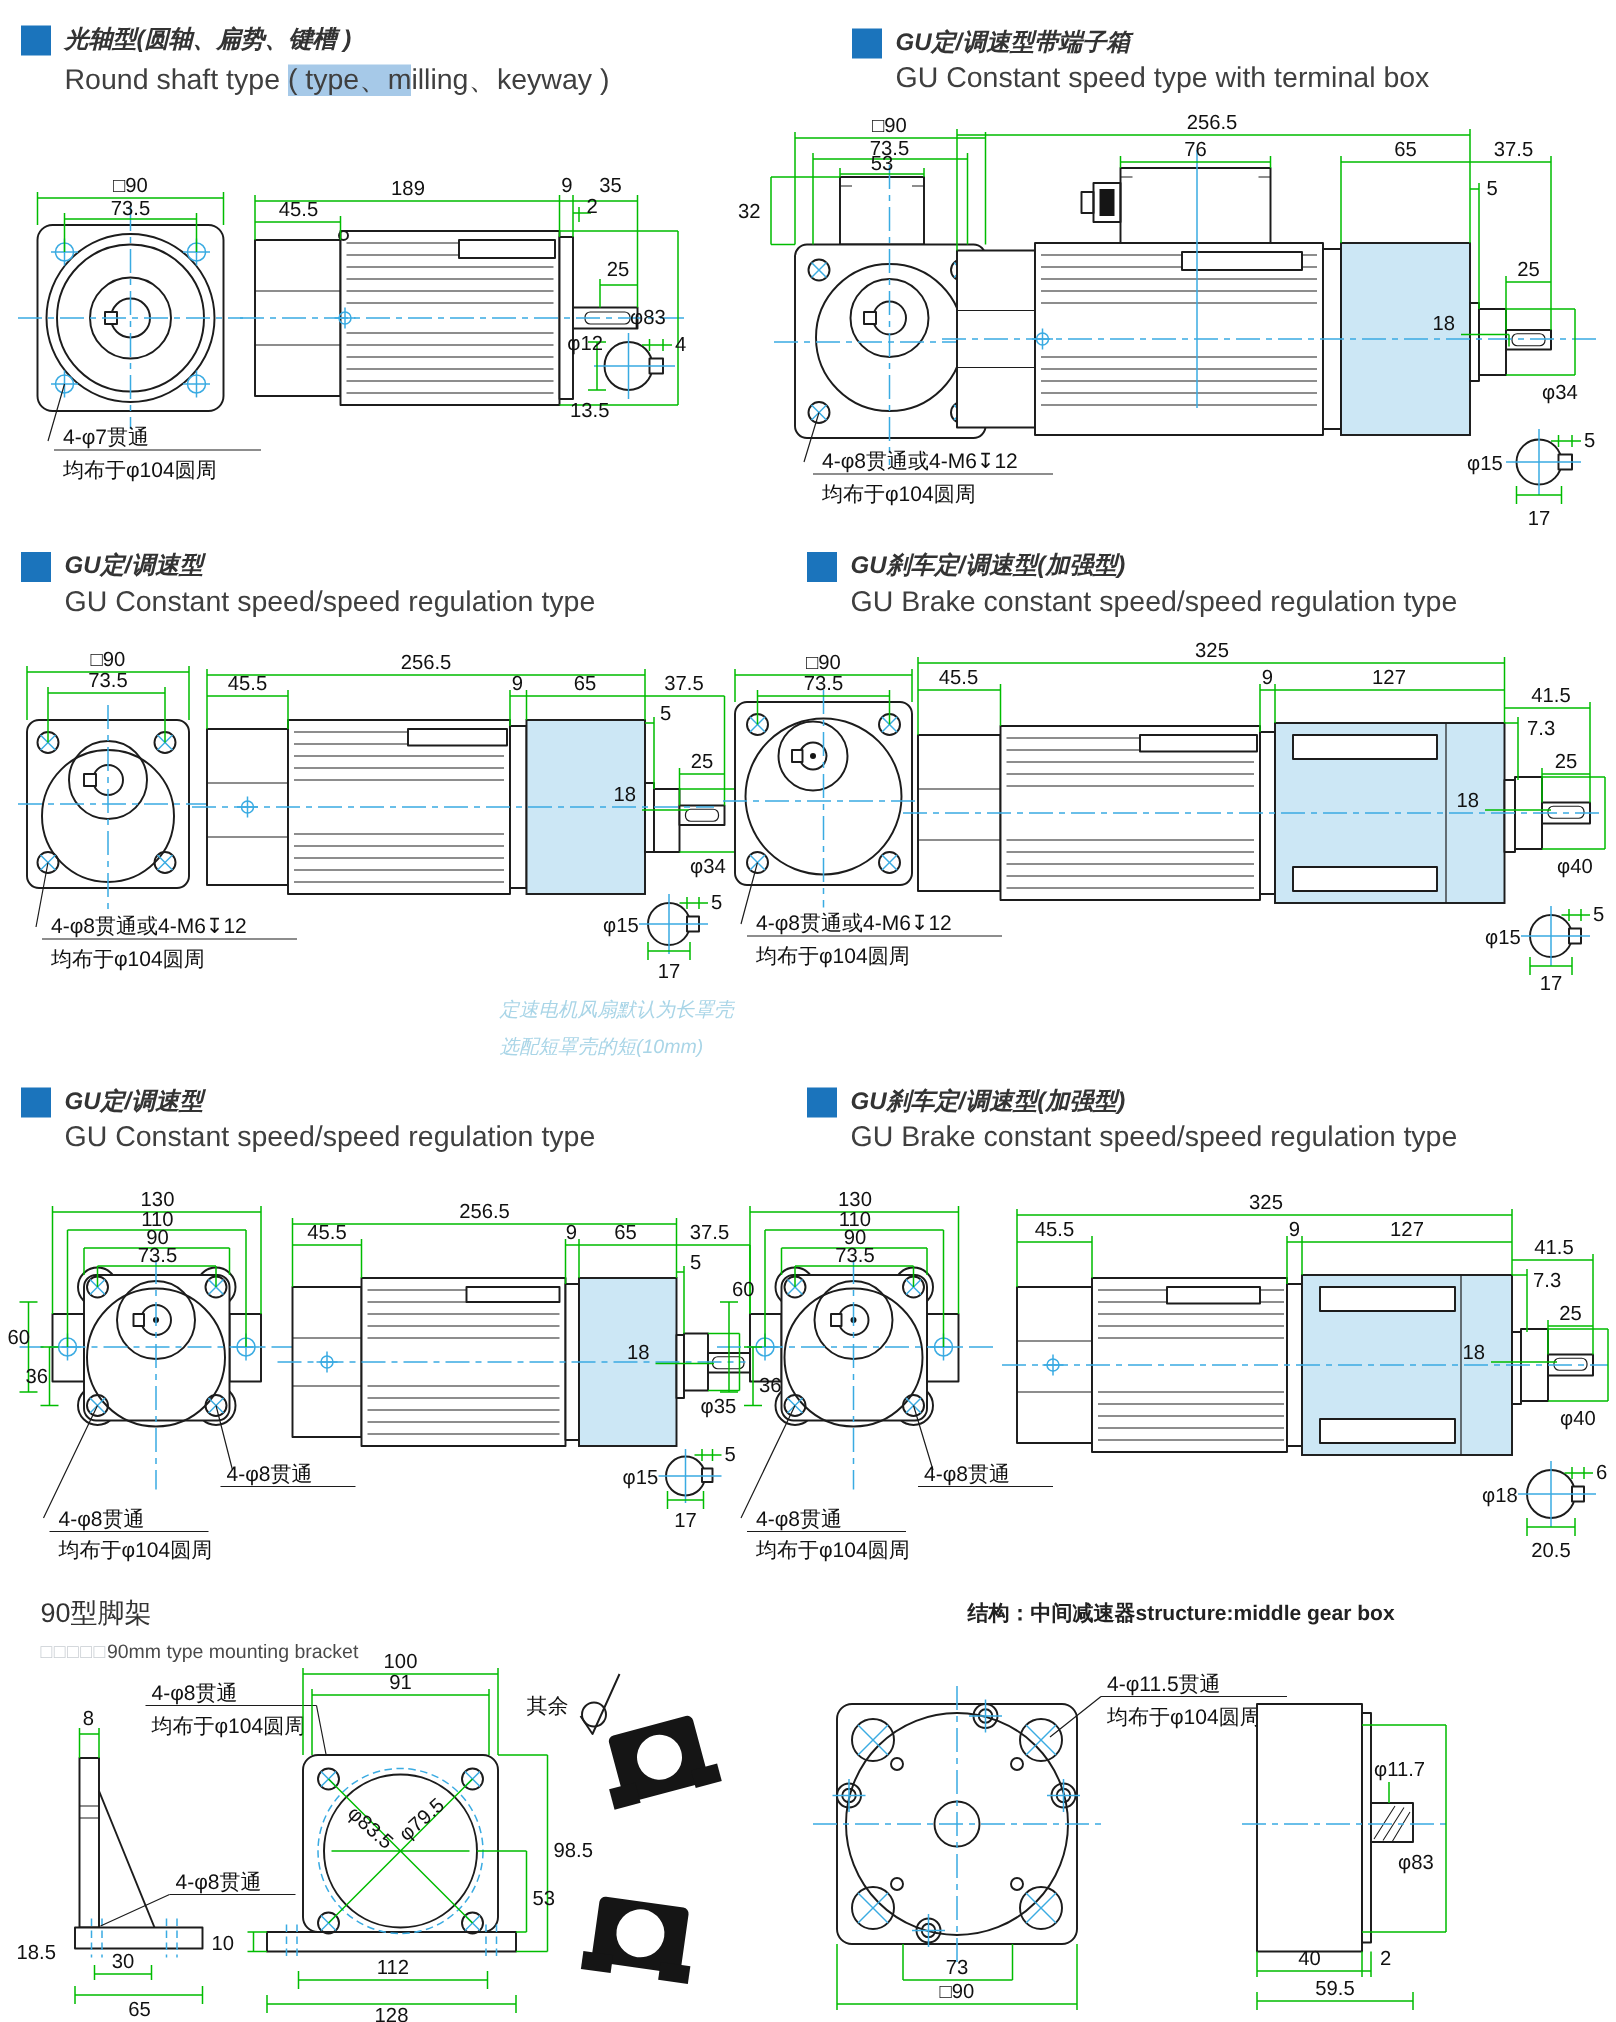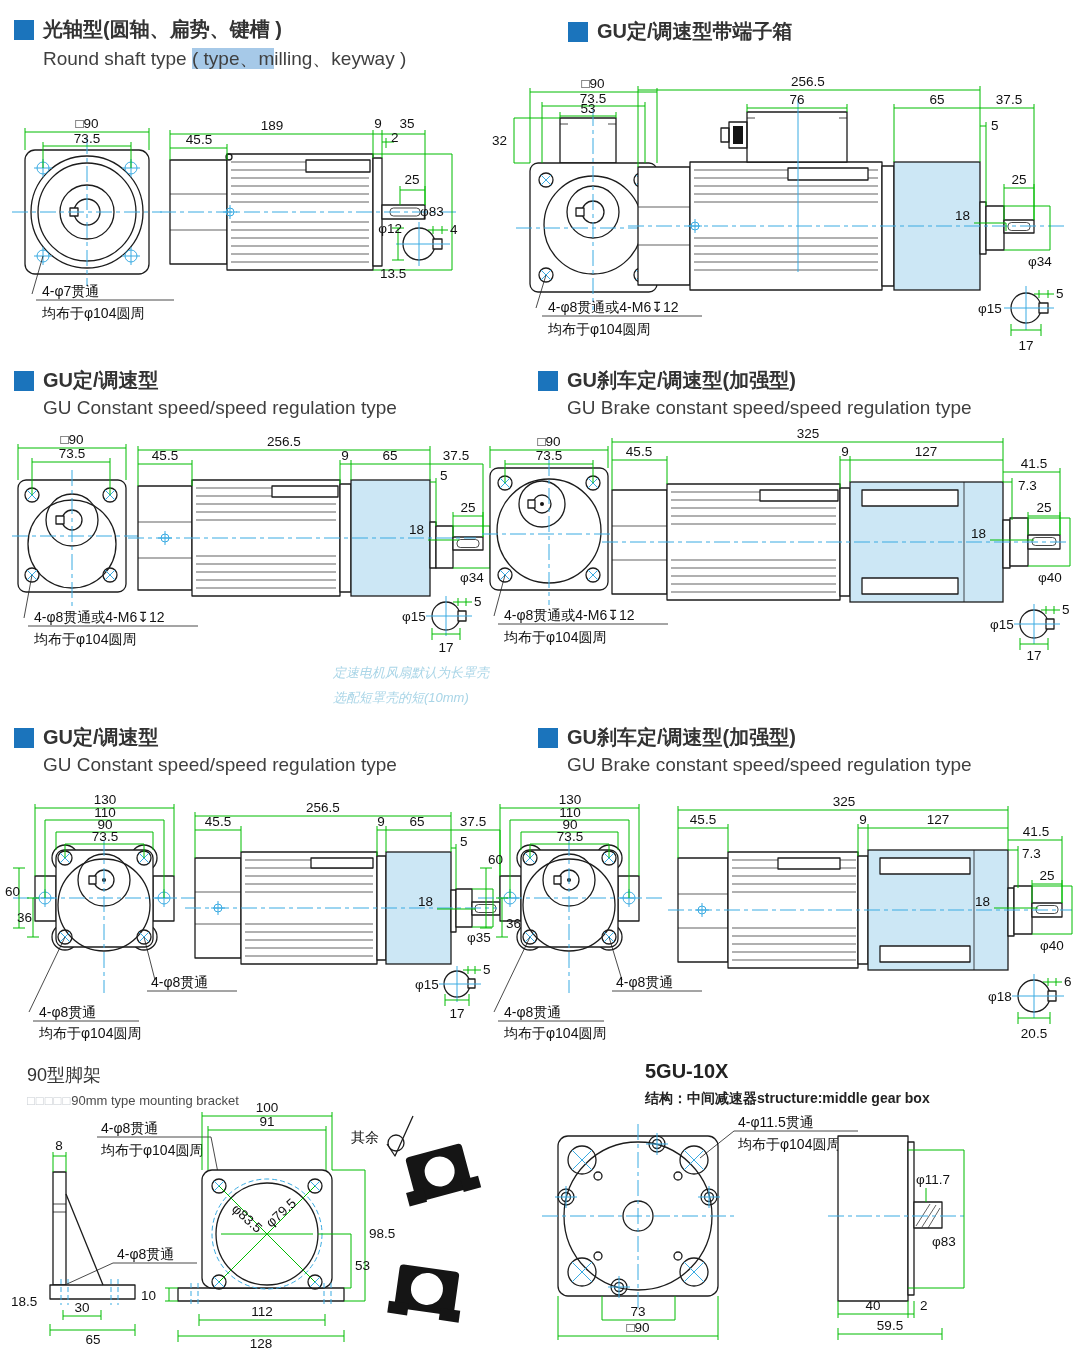--- a/index.html
+++ b/index.html
@@ -1,21 +1,21 @@
 <!DOCTYPE html>
 <html><head>
 <meta charset="utf-8">
 <style>
   html,body{margin:0;padding:0;background:#fff;}
   #page{position:relative;width:1077px;height:1348px;background:#ffffff;overflow:hidden;
         font-family:"Liberation Sans",sans-serif;}
   .sec-header{position:absolute;}
   .h-row{display:flex;align-items:center;gap:9px;}
   .bullet{width:20px;height:20px;background:#1b74bc;flex:0 0 auto;}
-  .cn{font-size:20px;font-weight:bold;color:#333;}
+  .cn{font-size:16px;font-weight:bold;color:#333;font-style:italic;}
   .en{font-size:19px;color:#3f3f3f;margin-left:29px;margin-top:3px;}
   .hl{background:#a6c9e8;}
   .wm{position:absolute;left:333px;top:660px;font-size:13px;color:#a9d5e7;line-height:25px;font-style:italic;}
   .small-cn{font-size:18px;color:#333;}
   .small-en{font-size:13px;color:#4a4a4a;margin-top:6px;}
   .sq-prefix{color:#c8cdd2;letter-spacing:1px;}
   .model{font-size:20px;font-weight:bold;color:#222;}
   .model-sub{font-size:14px;font-weight:bold;color:#222;margin-top:7px;}
   svg{position:absolute;overflow:visible;}
   .ol{fill:none;stroke:#1c1c1c;stroke-width:1.3;stroke-linejoin:round;}
@@ -70,20 +70,21 @@
     <span class="cn">光轴型(圆轴、扁势、键槽 )</span>
       </div>
   <div class="en"><span>Round shaft type </span><span class="hl">( type、m</span><span>illing、keyway )</span></div>
 </div>
 
 <div class="sec-header" style="left:568px;top:18px">
   <div class="h-row">
         <span class="bullet"></span>
     <span class="cn">GU定/调速型带端子箱</span>
       </div>
+  <div class="en">GU Constant speed type with terminal box</div>
 </div>
 
 <div class="sec-header" style="left:14px;top:367px">
   <div class="h-row">
         <span class="bullet"></span>
     <span class="cn">GU定/调速型</span>
       </div>
   <div class="en">GU Constant speed/speed regulation type</div>
 </div>
 
@@ -115,21 +116,20 @@
       </div>
   <div class="en">GU Brake constant speed/speed regulation type</div>
 </div>
 
 <div class="sec-header" style="left:27px;top:1063px">
   <div class="small-cn">90型脚架</div>
   <div class="small-en"><span class="sq-prefix">□□□□□</span><span>90mm type mounting bracket</span></div>
 </div>
 
 <div class="sec-header" style="left:645px;top:1060px">
-  <div class="model">5GU-10X</div>
   <div class="model-sub">结构：中间减速器structure:middle gear box</div>
 </div>
 
 <svg style="left:10px;top:86px" width="470" height="252">
  <g>
   <rect class="olw" x="15" y="64" width="124" height="124" rx="10"></rect>
   <circle class="ol" cx="77" cy="126" r="56"></circle>
         <circle class="ol" cx="77" cy="126" r="49"></circle>
   <circle class="ol" cx="77" cy="126" r="27"></circle>
         <circle class="ol" cx="77" cy="126" r="13"></circle>

